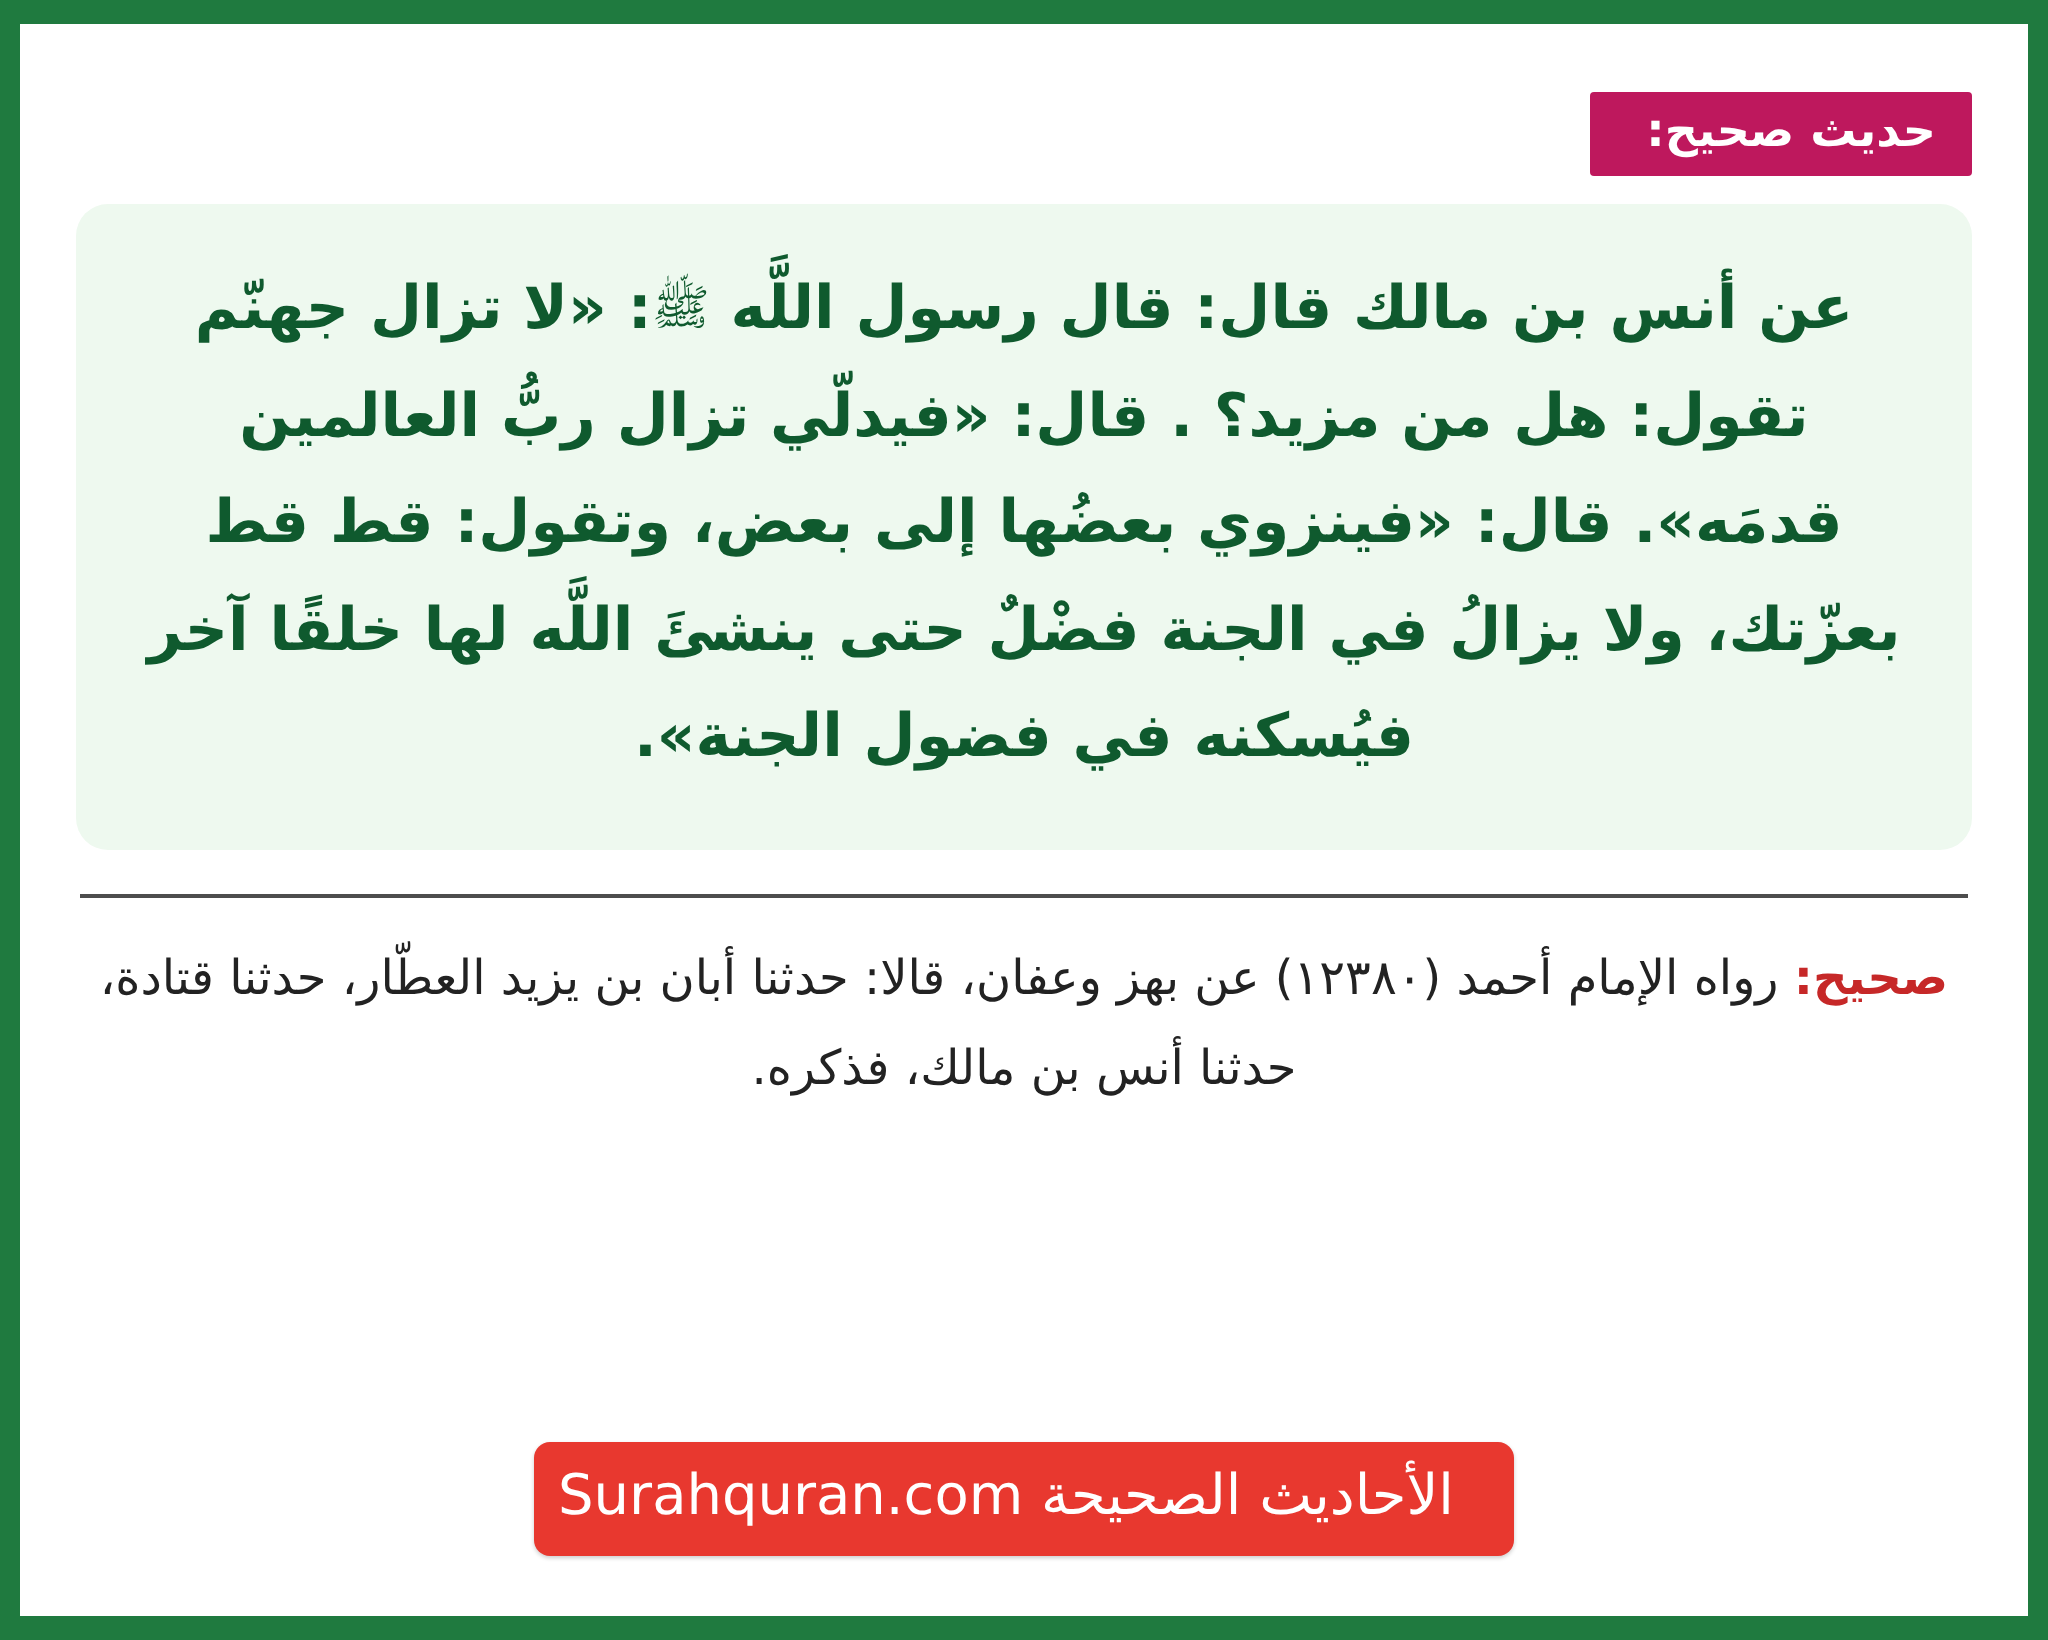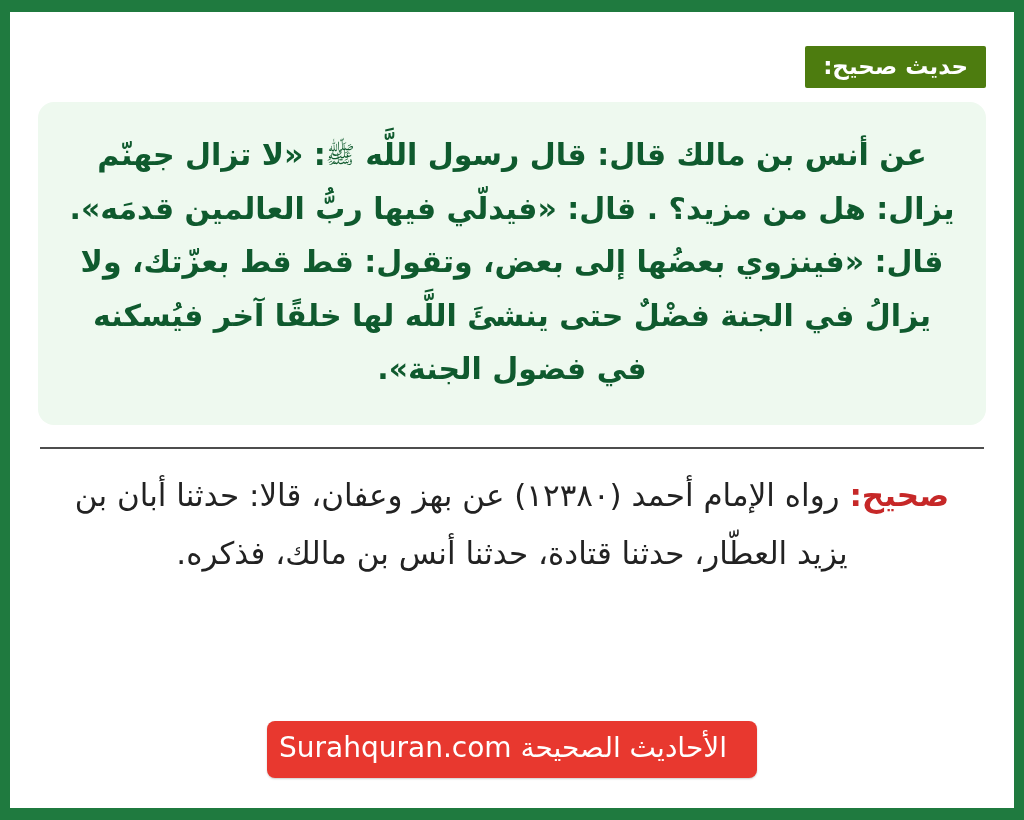--- a/index.html
+++ b/index.html
@@ -41,25 +41,25 @@
   }
 
   
   .header-row {
     display: flex;
     justify-content: flex-start;
     margin-top: 22px;
     margin-bottom: 14px;
   }
   .header-tag {
-    background: #4d7c0f;
+    background: #be185d;
     color: #ffffff;
     font-size: 23px;
     font-weight: bold;
-    padding: 7px 18px 9px 18px;
+    padding: 7px 18px 9px 28px;
     line-height: 1.15;
     border-radius: 2px;
     white-space: nowrap;
   }
 
   
   .hadith-box {
     background: #eef9ef;
     border-radius: 16px;
     padding: 26px 26px 30px 26px;
@@ -78,21 +78,21 @@
 
   
   .divider {
     border: none;
     border-top: 2px solid #4d4d4d;
     margin: 22px 2px 18px 2px;
   }
 
   
   .takhrij {
-    font-size: 31px;
+    font-size: 24px;
     line-height: 1.85;
     color: #222222;
     text-align: center;
     padding: 0 10px;
   }
   .takhrij .grade {
     color: #c62828;
     font-weight: bold;
   }
 
@@ -119,21 +119,21 @@
 <body>
 
 <div class="page-frame">
   <div class="content">
 
     <div class="header-row">
       <div class="header-tag">حديث صحيح:</div>
     </div>
 
     <div class="hadith-box">
-      <span>عن أنس بن مالك قال: قال رسول اللَّه </span><span class="sallallahu">ﷺ</span><span>: «لا تزال جهنّم يزال: هل من مزيد؟ . قال: «فيدلّي فيها ربُّ العالمين قدمَه». قال: «فينزوي بعضُها إلى بعض، وتقول: قط قط بعزّتك، ولا يزالُ في الجنة فضْلٌ حتى ينشئَ اللَّه لها خلقًا آخر فيُسكنه في فضول الجنة».</span>
+      <span>عن أنس بن مالك قال: قال رسول اللَّه </span><span class="sallallahu">ﷺ</span><span>: «لا تزال جهنّم تقول: هل من مزيد؟ . قال: «فيدلّي تزال ربُّ العالمين قدمَه». قال: «فينزوي بعضُها إلى بعض، وتقول: قط قط بعزّتك، ولا يزالُ في الجنة فضْلٌ حتى ينشئَ اللَّه لها خلقًا آخر فيُسكنه في فضول الجنة».</span>
     </div>
 
     <hr class="divider">
 
     <div class="takhrij">
       <span class="grade">صحيح:</span><span> رواه الإمام أحمد (١٢٣٨٠) عن بهز وعفان، قالا: حدثنا أبان بن يزيد العطّار، حدثنا قتادة، حدثنا أنس بن مالك، فذكره.</span>
     </div>
 
     <div class="footer-row">
       <div class="footer-btn">الأحاديث الصحيحة Surahquran.com</div>

